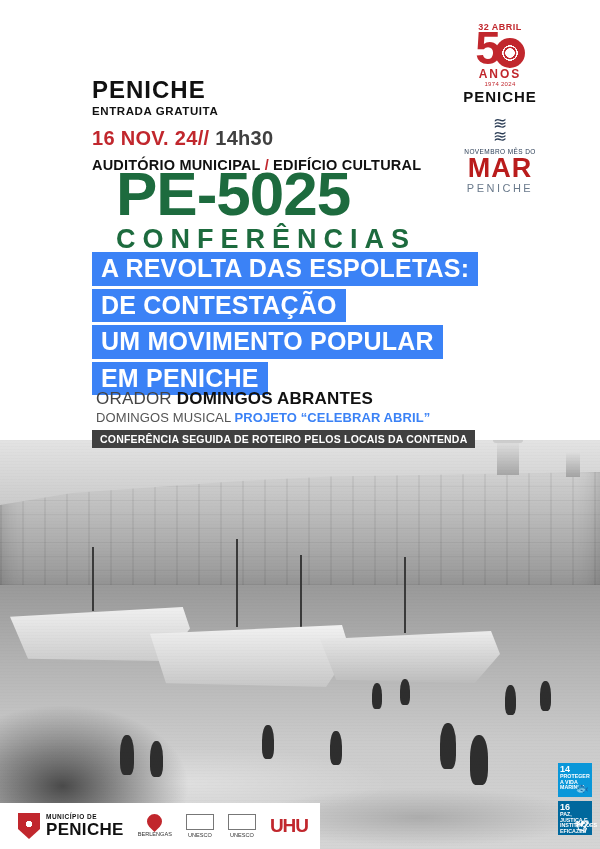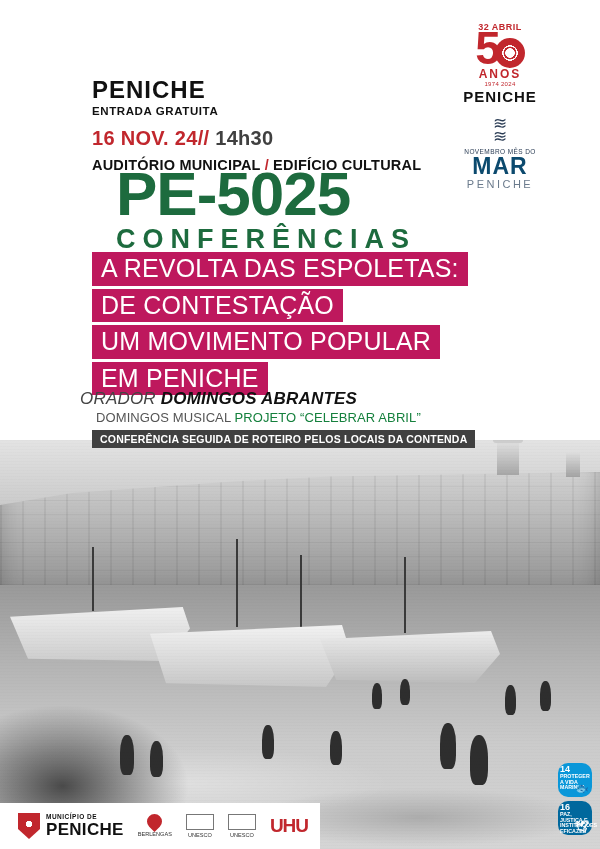--- a/index.html
+++ b/index.html
@@ -105,21 +105,21 @@
     background:radial-gradient(circle at 50% 50%, #fff 0 22%, #c1272d 23% 30%, #fff 31% 36%, #c1272d 37% 100%);
     vertical-align:-4px;margin-left:-4px;position:relative;
   }
   .logo-50 .anos{font-size:12px;font-weight:700;color:#c1272d;letter-spacing:2px;margin-top:-2px;}
   .logo-50 .years{font-size:6px;color:#c1272d;letter-spacing:.3px;}
   .logo-50 .pen{font-size:15px;font-weight:800;color:#111;letter-spacing:1px;margin-top:1px;}
 
   .logo-mar{position:absolute;right:45px;top:118px;width:110px;text-align:center;color:#2b3d55;}
   .logo-mar .waves{font-size:17px;line-height:.75;letter-spacing:0;color:#2b3d55;}
   .logo-mar .nov{font-size:6.5px;letter-spacing:.4px;margin-top:4px;color:#2b3d55;}
-  .logo-mar .mar{font-size:23px;font-weight:800;letter-spacing:1px;line-height:1;color:#0c4a6e;}
+  .logo-mar .mar{font-size:27px;font-weight:800;letter-spacing:1px;line-height:1;color:#b91c1c;}
   .logo-mar .pnc{font-size:11px;letter-spacing:2.5px;color:#6a7a8c;}
 
   
   .hdr{position:absolute;left:92px;top:78px;}
   .hdr .city{font-size:24px;font-weight:800;letter-spacing:1px;color:#111;line-height:1;}
   .hdr .free{font-size:11.5px;font-weight:700;letter-spacing:.6px;color:#111;margin-top:3px;}
   .hdr .date{margin-top:10px;font-size:20px;font-weight:800;color:#c1272d;letter-spacing:.3px;}
   .hdr .date .sep{color:#c1272d;}
   .hdr .date .hour{color:#404040;}
   .hdr .venue{margin-top:7px;font-size:14.5px;font-weight:700;letter-spacing:.2px;color:#111;}
@@ -130,28 +130,28 @@
   .bigtitle .pe{
     font-size:62px;font-weight:800;color:#1d6b3e;line-height:.92;letter-spacing:-1px;
   }
   .bigtitle .conf{
     font-size:27px;font-weight:600;color:#1d6b3e;letter-spacing:7px;margin-top:2px;
   }
 
   
   .redlines{position:absolute;left:92px;top:252px;}
   .redline{
-    display:table;background:#be185d;color:#fff;font-size:25px;font-weight:400;
+    display:table;background:#3b82f6;color:#fff;font-size:25px;font-weight:700;
     letter-spacing:.2px;padding:3px 9px 4px 9px;margin-bottom:3px;line-height:1.06;
   }
 
-  .speaker{position:absolute;left:80px;top:389px;font-size:17px;color:#444;letter-spacing:.2px;font-style:italic;}
+  .speaker{position:absolute;left:96px;top:389px;font-size:17px;color:#444;letter-spacing:.2px;}
   .speaker b{color:#111;font-weight:800;}
   .musical{position:absolute;left:96px;top:410px;font-size:13px;color:#555;letter-spacing:.1px;}
-  .musical b{color:#15803d;font-weight:400;text-align:right;}
+  .musical b{color:#3b82f6;font-weight:700;text-align:right;}
   .routebar{
     position:absolute;left:92px;top:430px;background:#404040;color:#fff;
     font-size:10.5px;font-weight:700;letter-spacing:.2px;padding:3px 8px;
   }
 
   
   .bottombar{
     position:absolute;left:0;bottom:0;width:320px;height:46px;background:#fff;
     display:flex;align-items:center;gap:14px;padding-left:18px;box-sizing:border-box;
   }
@@ -172,21 +172,21 @@
   .miniLogo{font-size:5.6px;text-align:center;line-height:1.15;color:#333;}
   .miniLogo .mark{display:block;margin:0 auto 2px auto;}
   .flower{width:15px;height:15px;background:#c1272d;border-radius:50% 50% 50% 0;transform:rotate(-45deg);}
   .sqr{width:26px;height:14px;border:1px solid #777;}
   .uhu{font-size:19px;font-weight:800;color:#c1272d;letter-spacing:-1px;}
 
   
   .ods{position:absolute;right:8px;bottom:10px;width:34px;}
   .ods .badge{
     width:34px;height:34px;color:#fff;margin-bottom:4px;position:relative;
-    font-size:5.3px;font-weight:700;line-height:1.05;padding:2px;box-sizing:border-box;border-radius:10px;
+    font-size:5.3px;font-weight:700;line-height:1.05;padding:2px;box-sizing:border-box;
   }
   .ods .badge .num{font-size:9px;font-weight:800;line-height:1;}
   .ods .b14{background:#0a97d9;}
   .ods .b16{background:#00689d;}
   .ods .glyph{position:absolute;right:3px;bottom:3px;font-size:11px;line-height:1;}
 </style>
 </head>
 <body>
 
 <div class="poster">

